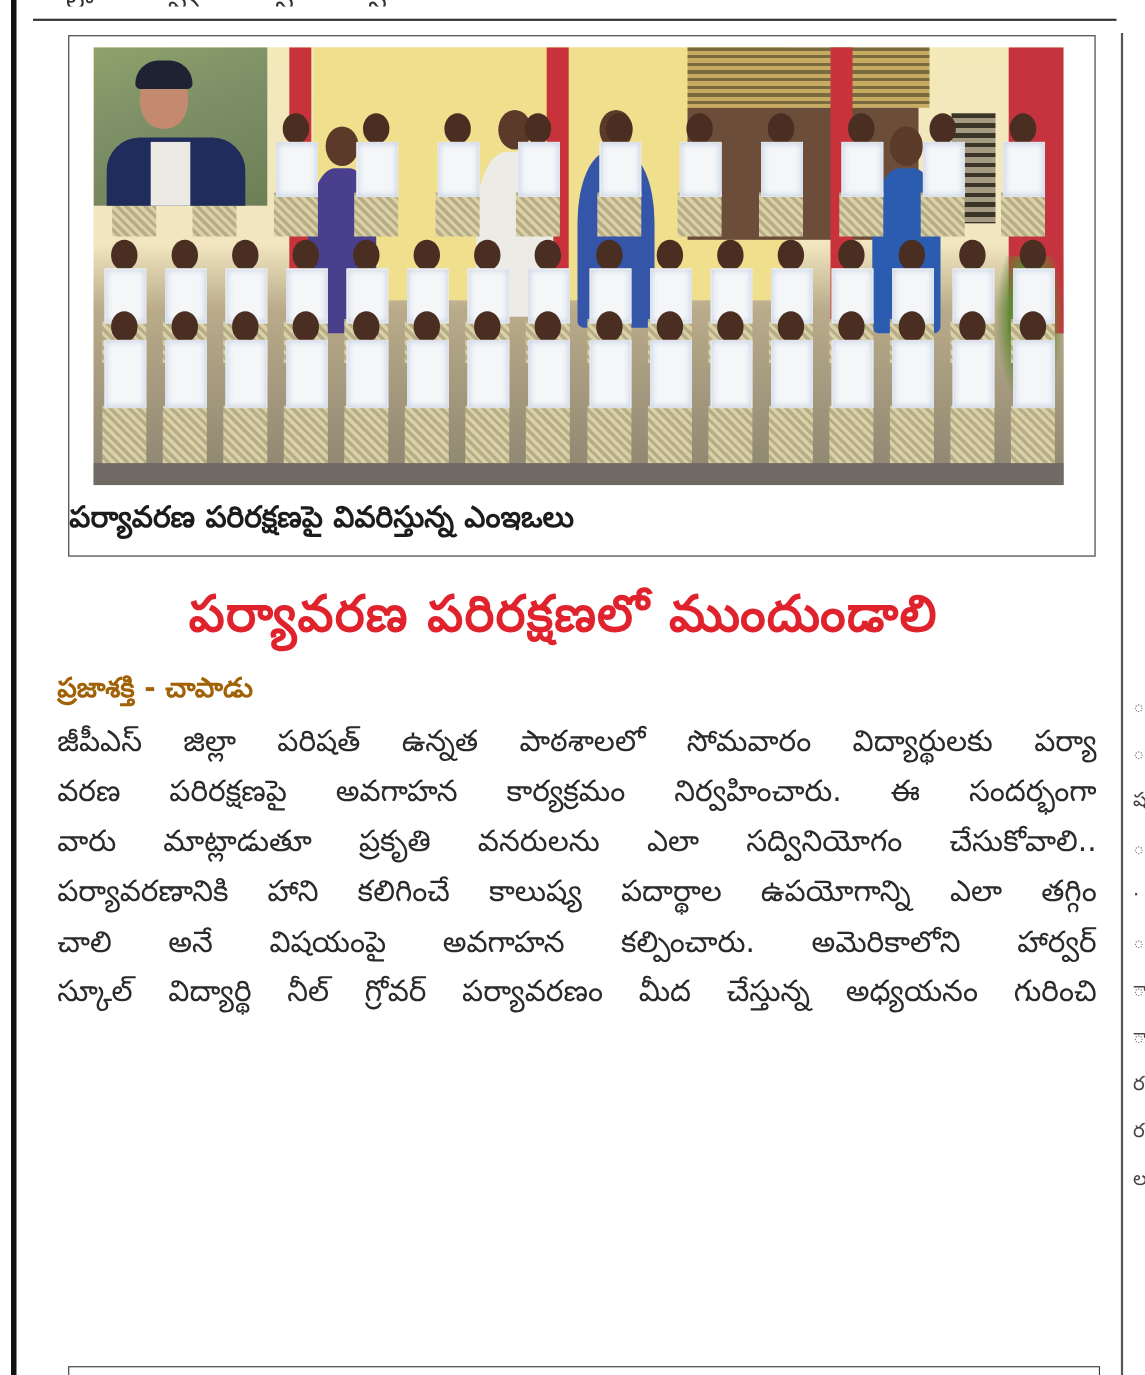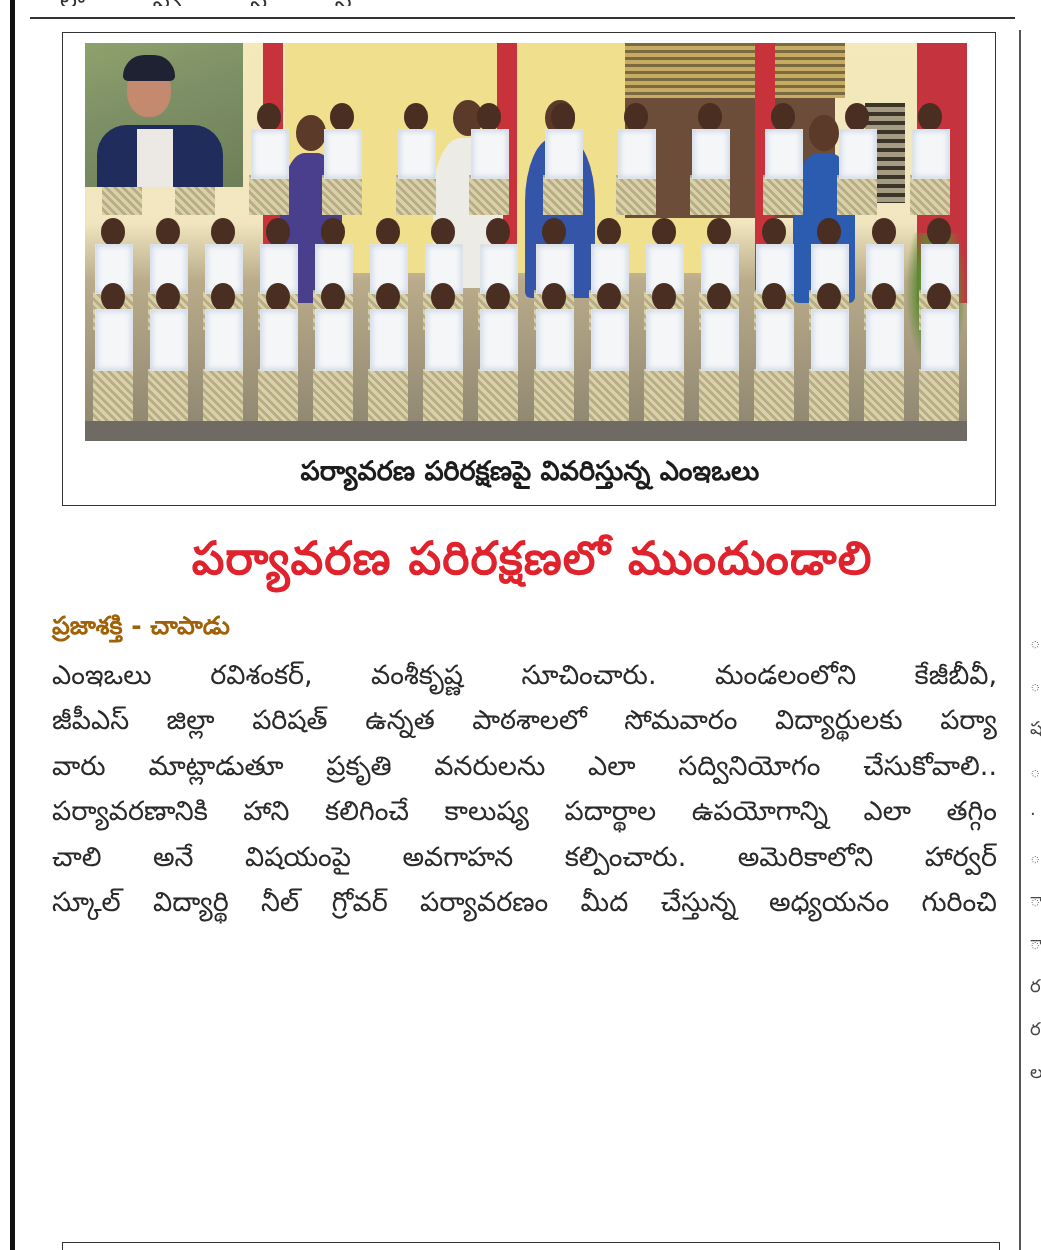--- a/index.html
+++ b/index.html
@@ -177,29 +177,29 @@
     .row-front .kid .kskirt { top: 86px; height: 52px; }
     .ground {
       position: absolute; left: 0; top: 378px; width: 882px; height: 20px; background: #6f6a63;
     }
 
     .caption {
       position: absolute;
       left: 0;
       top: 418px;
       width: 934px;
-      text-align: center;
+      text-align: left;
       font-size: 27px;
       font-weight: bold;
       color: #1c1c1c;
       line-height: 40px;
     }
     .headline {
       position: absolute;
-      left: 52px;
+      left: 32px;
       top: 528px;
       width: 960px;
       text-align: center;
       font-size: 46px;
       font-weight: bold;
       color: #e0222d;
       line-height: 60px;
       letter-spacing: 1px;
     }
     .dateline {
@@ -520,21 +520,21 @@
       <div class="hair"></div>
     </div>
   </div>
   <div class="caption">పర్యావరణ పరిరక్షణపై వివరిస్తున్న ఎంఇఒలు</div>
 </div>
 
 <div class="headline">పర్యావరణ పరిరక్షణలో ముందుండాలి</div>
 <div class="dateline">ప్రజాశక్తి - చాపాడు</div>
 
 <div class="body-text">
-  <div class="body-line">ఎంఇఒలు రవిశంకర్, వంశీకృష్ణ సూచించారు. మండలంలోని కేజీబీవీ,</div>
   <div class="body-line">జీపీఎస్ జిల్లా పరిషత్ ఉన్నత పాఠశాలలో సోమవారం విద్యార్థులకు పర్యా</div>
+  <div class="body-line">వరణ పరిరక్షణపై అవగాహన కార్యక్రమం నిర్వహించారు. ఈ సందర్భంగా</div>
   <div class="body-line">వారు మాట్లాడుతూ ప్రకృతి వనరులను ఎలా సద్వినియోగం చేసుకోవాలి..</div>
   <div class="body-line">పర్యావరణానికి హాని కలిగించే కాలుష్య పదార్థాల ఉపయోగాన్ని ఎలా తగ్గిం</div>
   <div class="body-line">చాలి అనే విషయంపై అవగాహన కల్పించారు. అమెరికాలోని హార్వర్</div>
   <div class="body-line">స్కూల్ విద్యార్థి నీల్ గ్రోవర్ పర్యావరణం మీద చేస్తున్న అధ్యయనం గురించి</div>
 </div>
 
 <div class="bottom-box"></div>
 
 </body></html>

